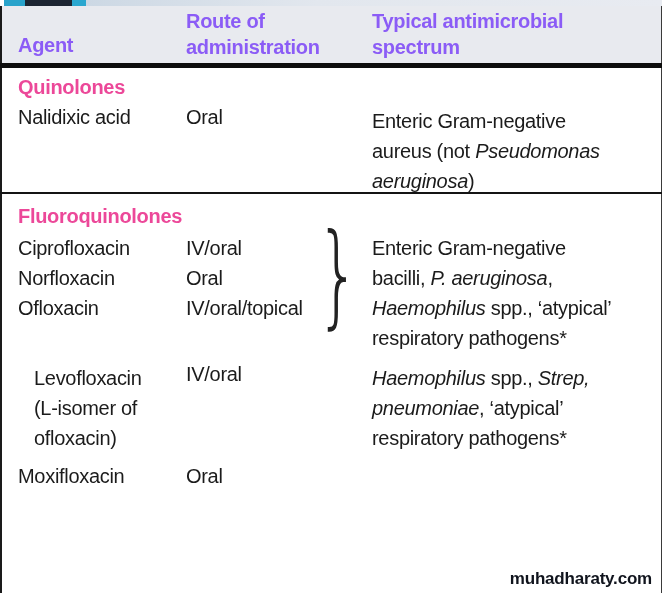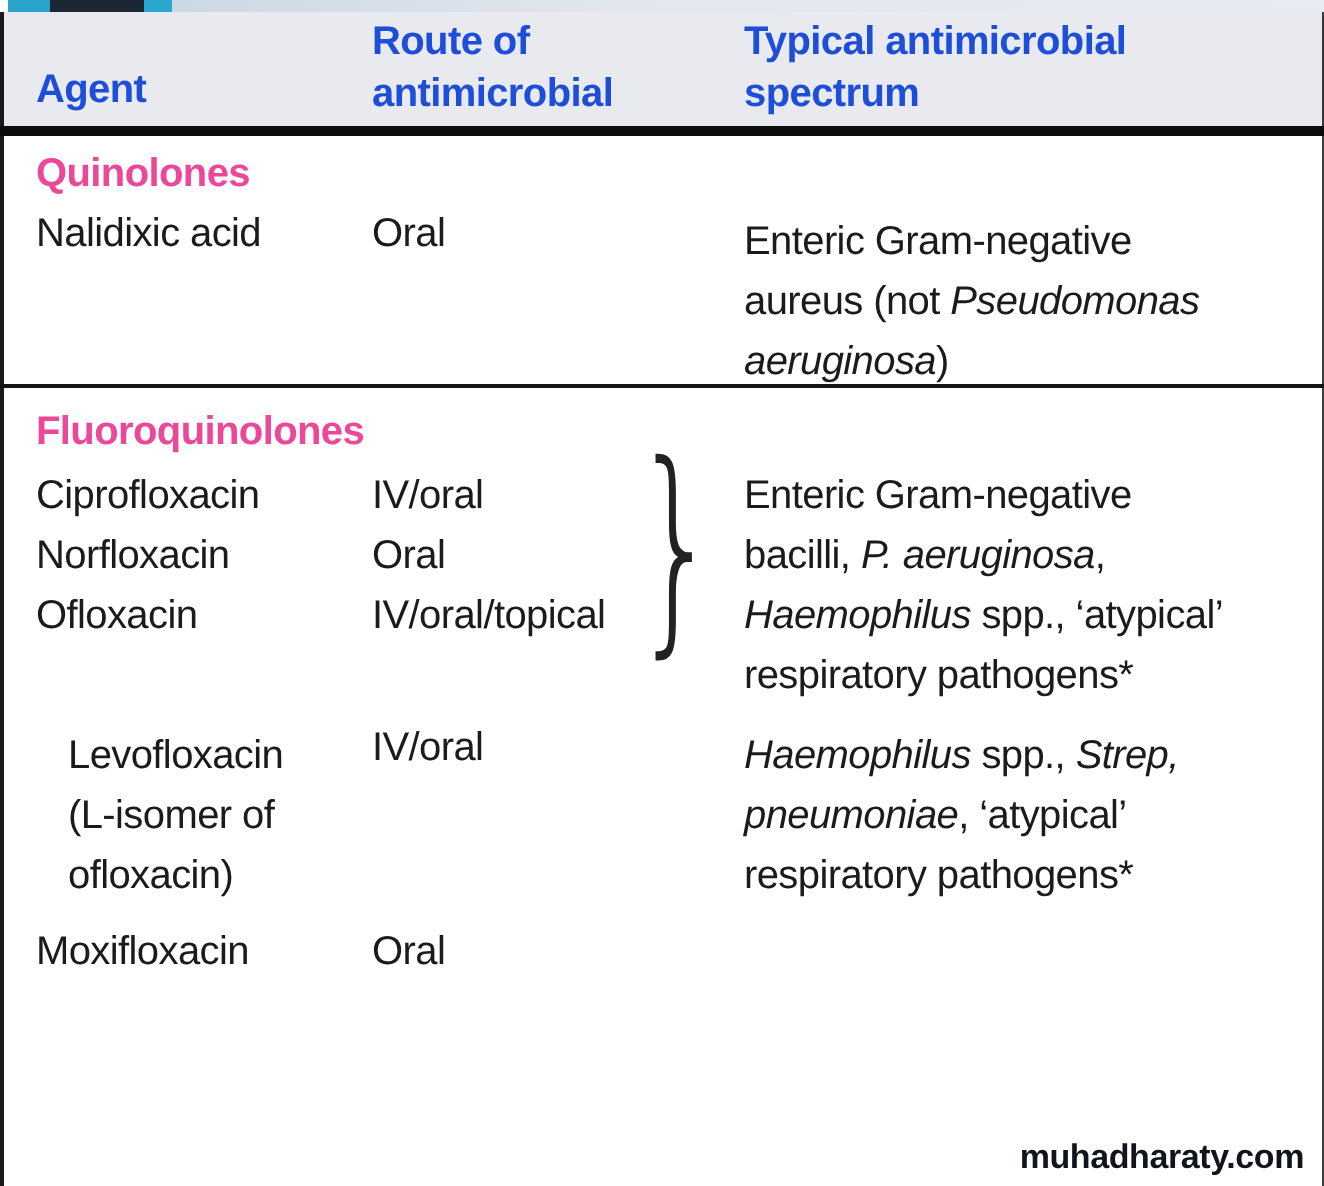--- a/index.html
+++ b/index.html
@@ -19,21 +19,21 @@
   .strip-cyan2{left:72px;width:14px;background:#2aa7cf;}
   .strip-light{left:86px;right:0;background:linear-gradient(to right,#ccd8e4,#e2e7ee 40%,#e8ebf1);}
   
   .left-border{position:absolute;left:0;top:6px;bottom:0;width:2px;background:#1a1a1a;}
   .right-border{position:absolute;right:0;top:6px;bottom:0;width:1px;background:#3a3a3a;}
   .header-band{position:absolute;left:2px;right:1px;top:6px;height:57px;background:#e8eaef;}
   .header-rule{position:absolute;left:0;right:0;top:63px;height:5px;background:#0d0d0d;}
   .section-divider{position:absolute;left:0;right:0;top:192px;height:2px;background:#141414;}
   
   .cell{position:absolute;font-size:20px;white-space:nowrap;}
-  .hd{font-weight:bold;color:#1d4ed8;line-height:26px;}
+  .hd{font-weight:bold;color:#8b5cf6;line-height:26px;}
   .h-agent{left:18px;top:32px;}
   .h-route{left:186px;top:8px;}
   .h-spectrum{left:372px;top:8px;}
   .sec-head{font-weight:bold;color:#ec4899;}
   .q-heading{left:18px;top:76px;}
   .q-agent{left:18px;top:106px;}
   .q-route{left:186px;top:106px;}
   .q-spectrum{left:372px;top:106px;}
   .f-heading{left:18px;top:205px;text-align:center;}
   .f-agents{left:18px;top:233px;}
@@ -70,21 +70,21 @@
 
   <div class="header-band"></div>
   <div class="left-border"></div>
   <div class="right-border"></div>
   <div class="header-rule"></div>
   <div class="section-divider"></div>
 
   <div class="cell hd h-agent">Agent</div>
   <div class="cell hd h-route">
     <div>Route of</div>
-    <div>antimicrobial</div>
+    <div>administration</div>
   </div>
   <div class="cell hd h-spectrum">
     <div>Typical antimicrobial</div>
     <div>spectrum</div>
   </div>
 
   <div class="cell sec-head q-heading">Quinolones</div>
   <div class="cell q-agent">Nalidixic acid</div>
   <div class="cell q-route">Oral</div>
   <div class="cell q-spectrum">

